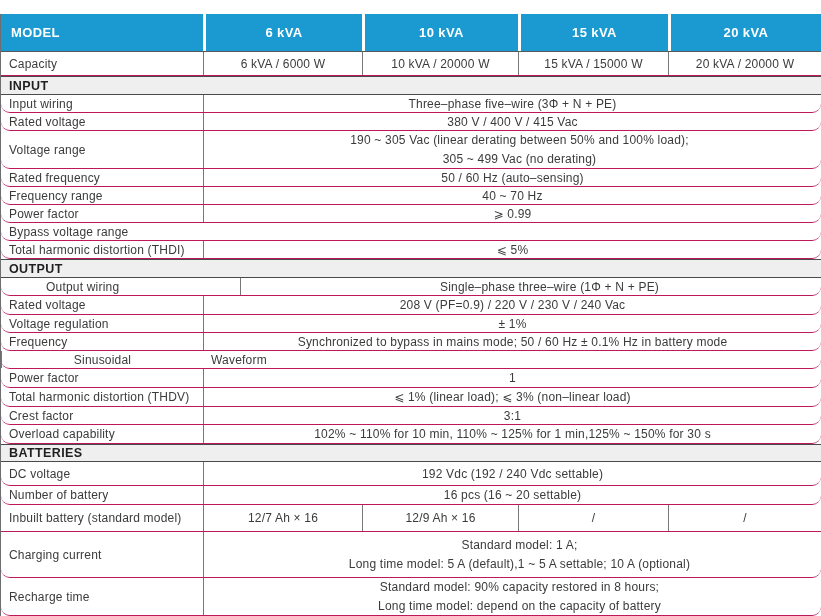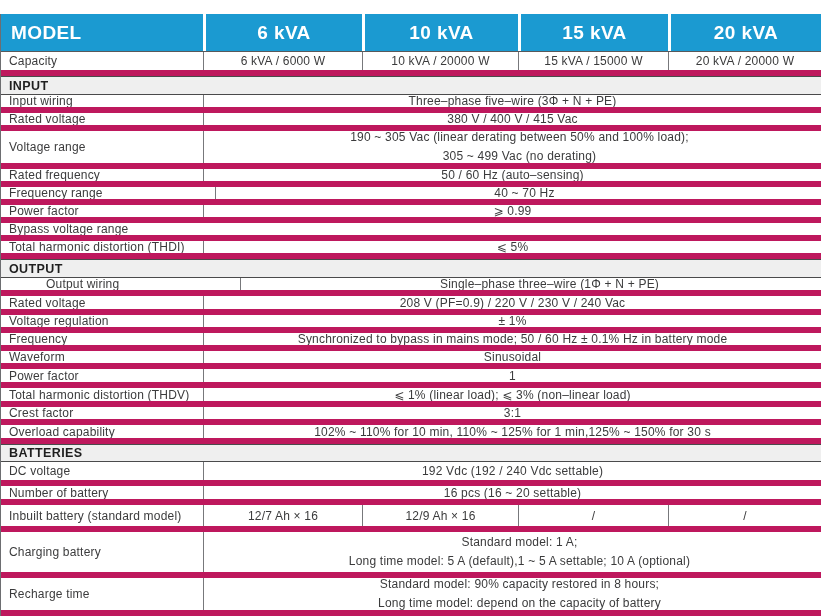--- a/index.html
+++ b/index.html
@@ -4,36 +4,36 @@
 <style>
   * { box-sizing: border-box; margin: 0; padding: 0; }
   html, body { width: 821px; height: 616px; overflow: hidden; background: #ffffff; }
   body { font-family: "Liberation Sans", "DejaVu Sans", sans-serif; color: #3b3b3c; }
 
   #spec-table {
     position: absolute; top: 14px; left: 0; width: 821px;
     border-left: 1px solid #6d6e71;
   }
 
-  .row { display: grid; grid-template-columns: 202px 159px 156px 150px 153px; border-bottom: 6px solid #be185d; }
-  .row.merged-row    { grid-template-columns: 202px 618px; }
+  .row { display: grid; grid-template-columns: 202px 159px 156px 150px 153px; border-bottom: 1px solid #be185d; }
+  .row.merged-row    { grid-template-columns: 202px 618px; border-radius: 9px; }
   .row.section-row   { grid-template-columns: 820px; }
 
   .cell {
     display: flex; align-items: center; justify-content: center;
     font-size: 12px; letter-spacing: 0.2px; color: #3b3b3c;
     overflow: hidden; white-space: nowrap;
   }
   .label-cell { justify-content: flex-start; padding-left: 8px; }
   .vdiv { border-left: 1px solid #77787b; }
 
   .header-row { border-bottom: 1px solid #58595b; }
   .header-row .cell {
     background: #1b9ad1; color: #ffffff; font-weight: 700;
-    font-size: 19px; letter-spacing: 0.4px;
+    font-size: 13px; letter-spacing: 0.4px;
   }
   .header-row .label-cell { padding-left: 10px; }
   .header-row .vgap { border-left: 3px solid #ffffff; }
 
   .section-row { background: #efefef; border-top: 1px solid #4a4a4b; border-bottom: 1px solid #4a4a4b; }
   .section-row .cell {
     font-weight: 700; color: #1f1f1f; font-size: 12.5px;
     justify-content: flex-start; padding-left: 8px; letter-spacing: 0.4px;
   }
 
@@ -73,21 +73,21 @@
       <div class="cell label-cell">Voltage range</div>
       <div class="cell vdiv multi-cell">
         <div class="line">190 ~ 305 Vac (linear derating between 50% and 100% load);</div>
         <div class="line">305 ~ 499 Vac (no derating)</div>
       </div>
     </div>
     <div class="row merged-row" style="height: 18px;">
       <div class="cell label-cell">Rated frequency</div>
       <div class="cell vdiv">50 / 60 Hz (auto–sensing)</div>
     </div>
-    <div class="row merged-row" style="height: 18px; gap: 12px;">
+    <div class="row merged-row" style="height: 18px;">
       <div class="cell label-cell">Frequency range</div>
       <div class="cell vdiv">40 ~ 70 Hz</div>
     </div>
     <div class="row merged-row" style="height: 18px;">
       <div class="cell label-cell">Power factor</div>
       <div class="cell vdiv">⩾ 0.99</div>
     </div>
     <div class="row merged-row" style="height: 18px;">
       <div class="cell label-cell">Bypass voltage range</div>
     </div>
@@ -108,22 +108,22 @@
     </div>
     <div class="row merged-row" style="height: 18px;">
       <div class="cell label-cell">Voltage regulation</div>
       <div class="cell vdiv">± 1%</div>
     </div>
     <div class="row merged-row" style="height: 18px;">
       <div class="cell label-cell">Frequency</div>
       <div class="cell vdiv">Synchronized to bypass in mains mode; 50 / 60 Hz ± 0.1% Hz in battery mode</div>
     </div>
     <div class="row merged-row" style="height: 18px;">
+      <div class="cell vdiv">Sinusoidal</div>
       <div class="cell label-cell">Waveform</div>
-      <div class="cell vdiv">Sinusoidal</div>
     </div>
     <div class="row merged-row" style="height: 19px;">
       <div class="cell label-cell">Power factor</div>
       <div class="cell vdiv">1</div>
     </div>
     <div class="row merged-row" style="height: 19px;">
       <div class="cell label-cell">Total harmonic distortion (THDV)</div>
       <div class="cell vdiv">⩽ 1% (linear load); ⩽ 3% (non–linear load)</div>
     </div>
     <div class="row merged-row" style="height: 18px;">
@@ -146,21 +146,21 @@
       <div class="cell vdiv">16 pcs (16 ~ 20 settable)</div>
     </div>
     <div class="row" style="height: 27px;">
       <div class="cell label-cell">Inbuilt battery (standard model)</div>
       <div class="cell vdiv">12/7 Ah × 16</div>
       <div class="cell vdiv">12/9 Ah × 16</div>
       <div class="cell vdiv">/</div>
       <div class="cell vdiv">/</div>
     </div>
     <div class="row merged-row" style="height: 46px;">
-      <div class="cell label-cell">Charging battery</div>
+      <div class="cell label-cell">Charging current</div>
       <div class="cell vdiv multi-cell">
         <div class="line">Standard model: 1 A;</div>
         <div class="line">Long time model: 5 A (default),1 ~ 5 A settable; 10 A (optional)</div>
       </div>
     </div>
     <div class="row merged-row" style="height: 38px;">
       <div class="cell label-cell">Recharge time</div>
       <div class="cell vdiv multi-cell">
         <div class="line">Standard model: 90% capacity restored in 8 hours;</div>
         <div class="line">Long time model: depend on the capacity of battery</div>

